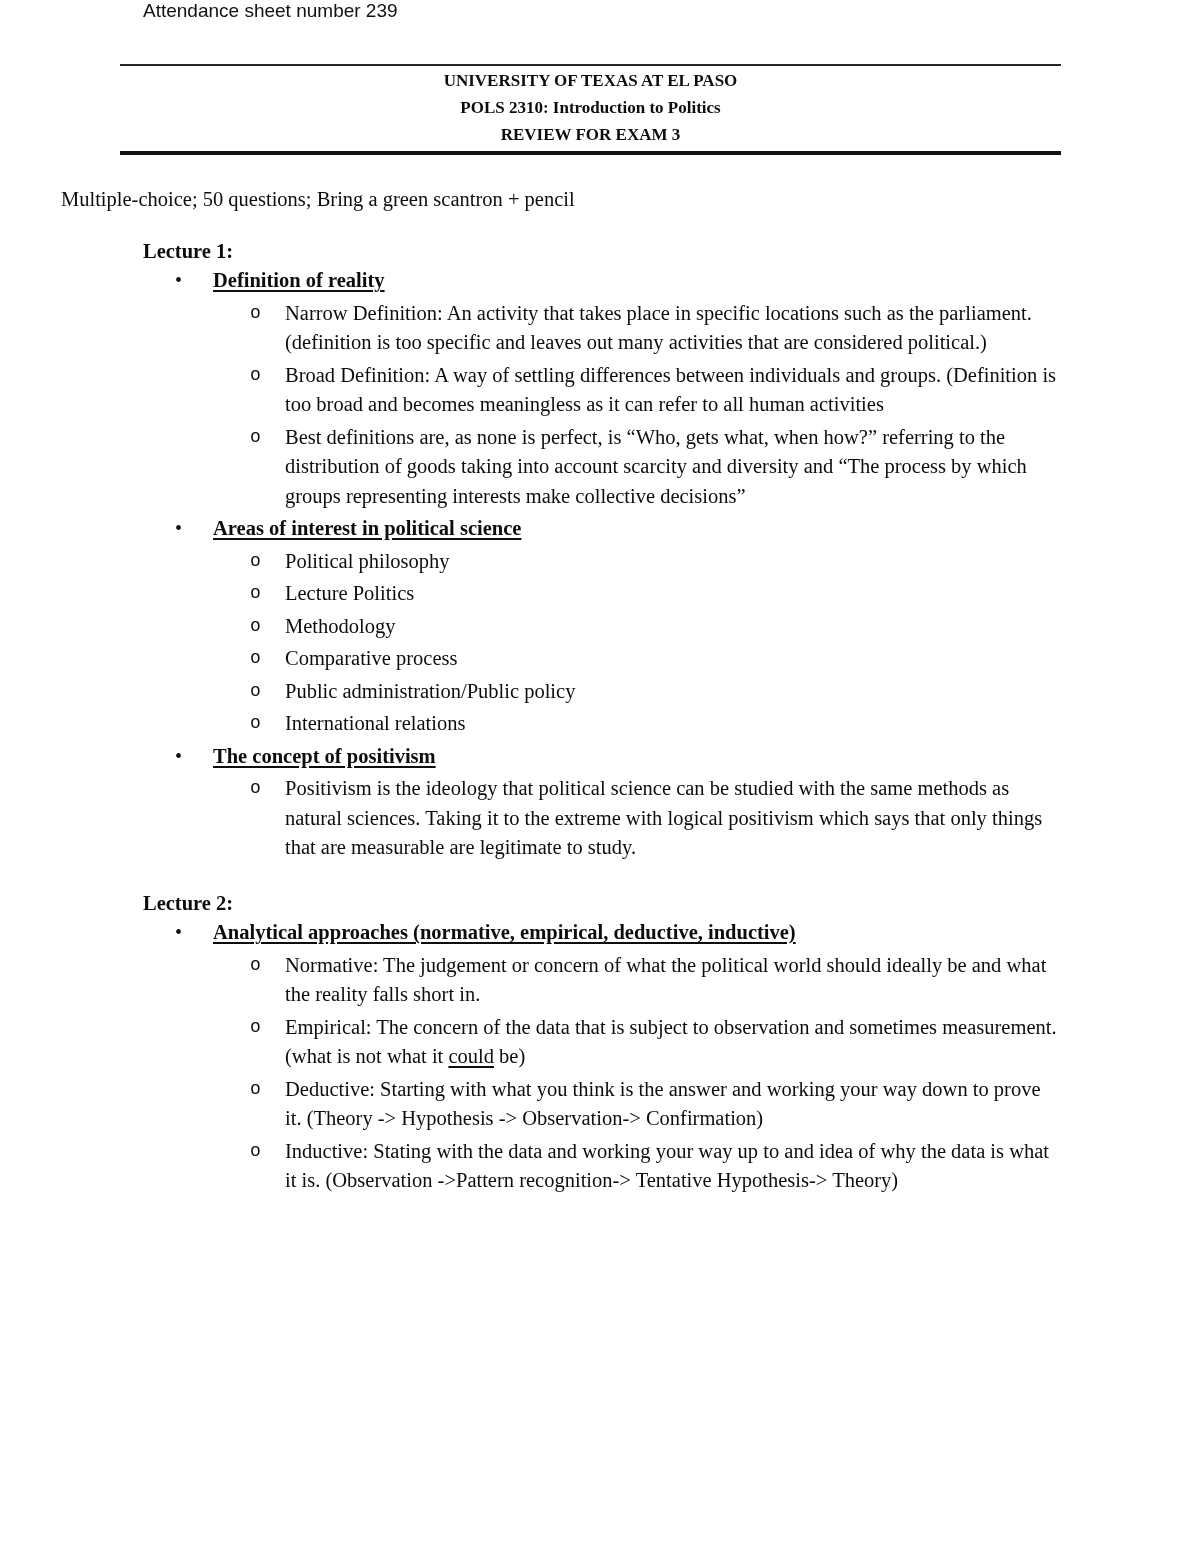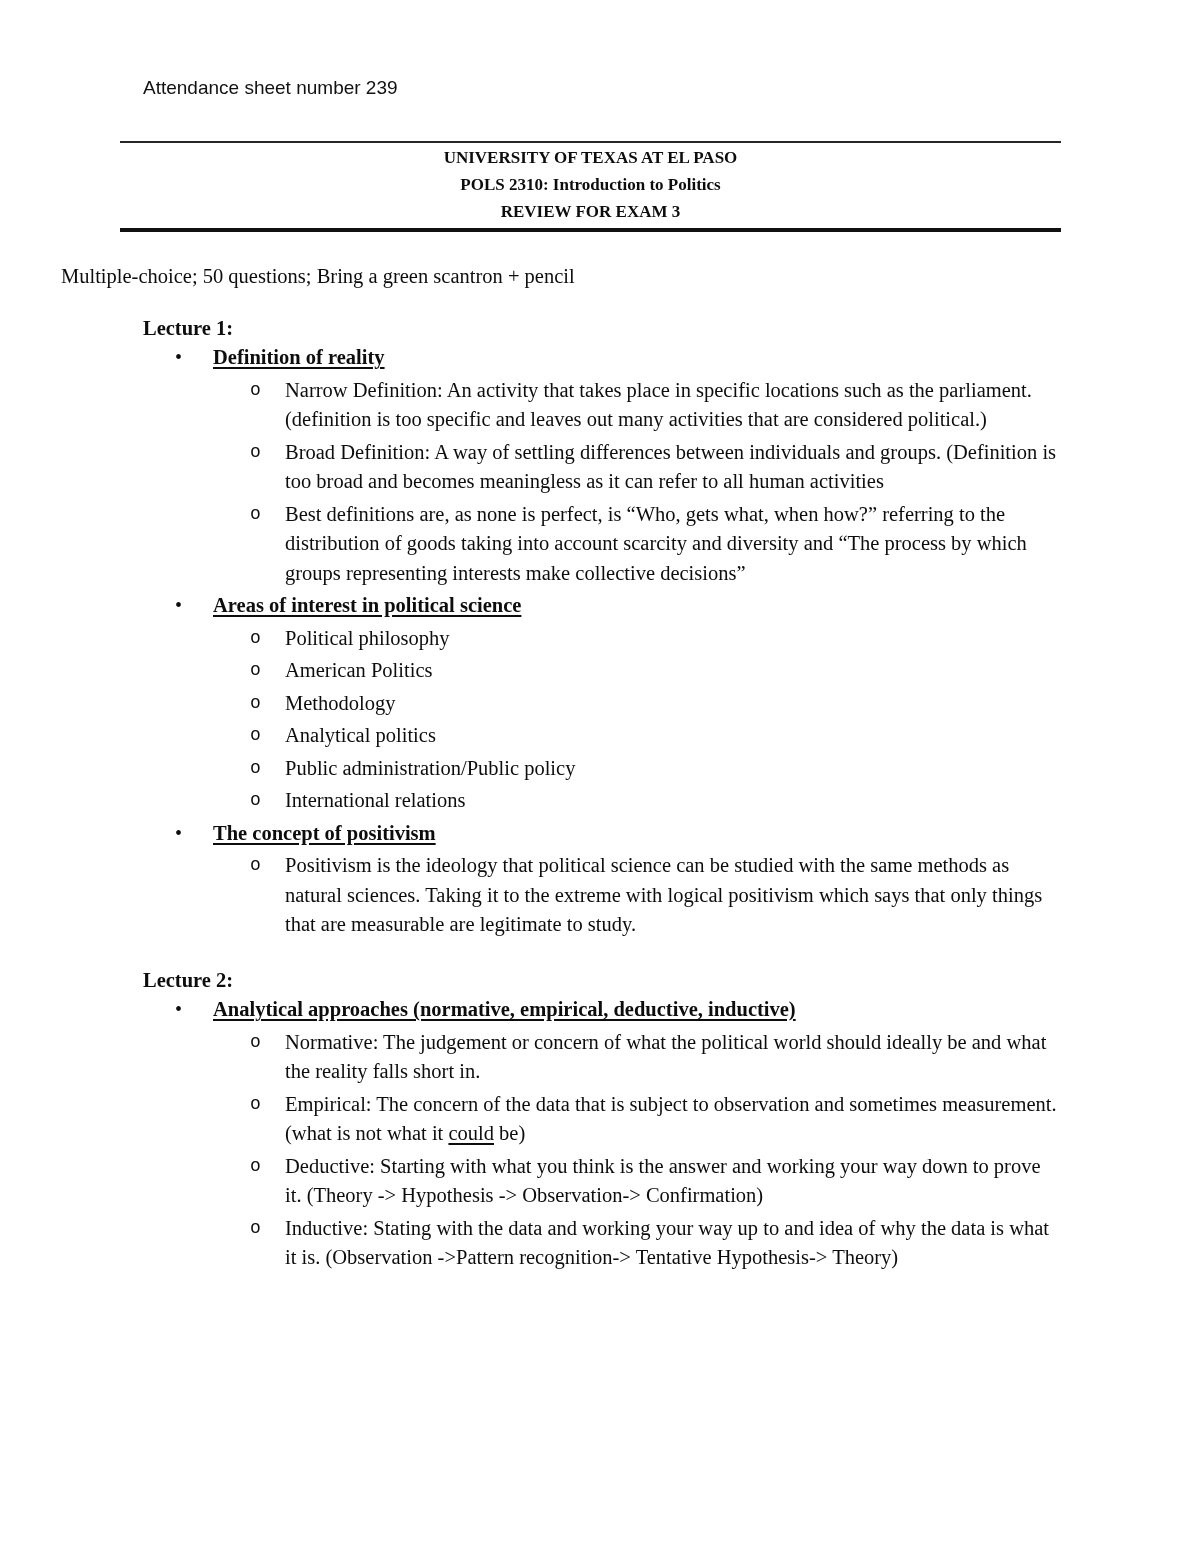--- a/index.html
+++ b/index.html
@@ -7,21 +7,20 @@
     position: relative;
     width: 1200px;
     height: 1553px;
     background: #ffffff;
     color: #0d0d0d;
     font-family: "Liberation Serif", "DejaVu Serif", serif;
     font-size: 20.5px;
     line-height: 29.5px;
     overflow: hidden;
     box-sizing: border-box;
-    padding-top: 77px;
   }
   .attendance {
     margin: 0 0 0 143px;
     font-family: "Liberation Sans", "DejaVu Sans", sans-serif;
     font-size: 19px;
     line-height: 22px;
     color: #111;
   }
   .header-block {
     margin: 42px 0 0 120px;
@@ -121,31 +120,31 @@
       <span class="heading">Areas of interest in political science</span>
     </div>
     <div class="points">
   <div class="point">
     <span class="marker">o</span>
     <span class="text">Political philosophy</span>
   </div>
 
   <div class="point">
     <span class="marker">o</span>
-    <span class="text">American Politics</span>
+    <span class="text">Lecture Politics</span>
   </div>
 
   <div class="point">
     <span class="marker">o</span>
     <span class="text">Methodology</span>
   </div>
 
   <div class="point">
     <span class="marker">o</span>
-    <span class="text">Analytical politics</span>
+    <span class="text">Comparative process</span>
   </div>
 
   <div class="point">
     <span class="marker">o</span>
     <span class="text">Public administration/Public policy</span>
   </div>
 
   <div class="point">
     <span class="marker">o</span>
     <span class="text">International relations</span>

